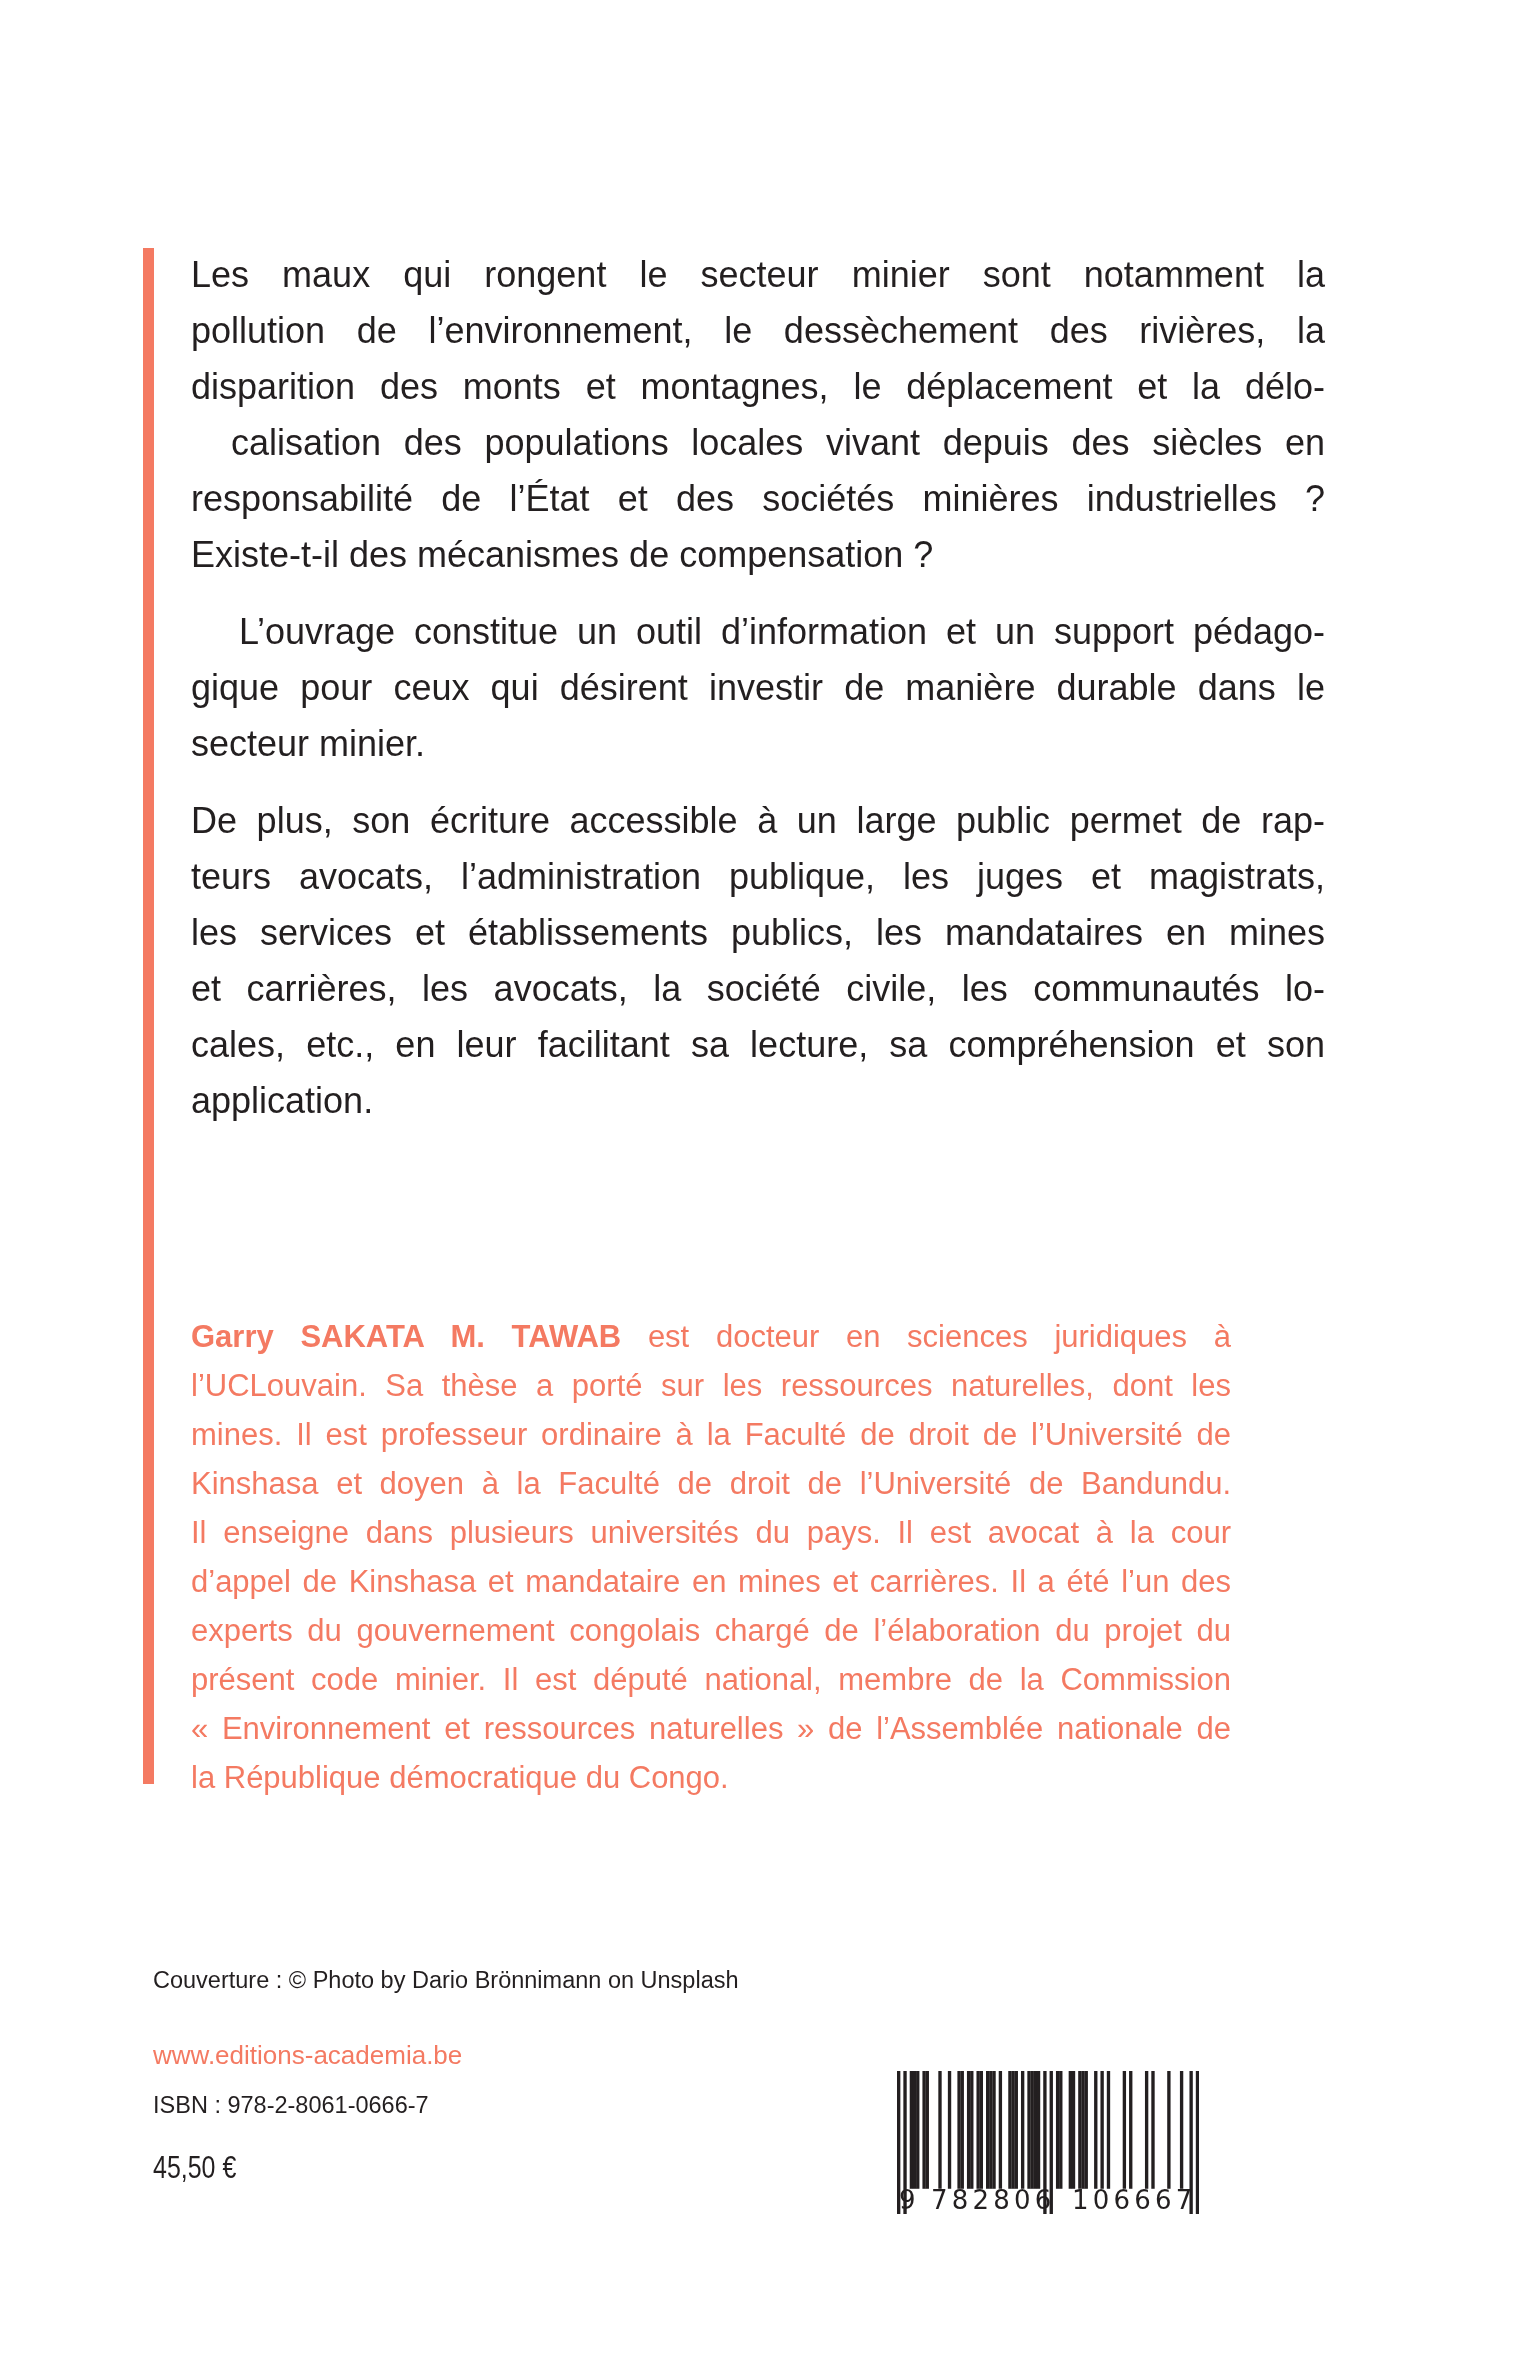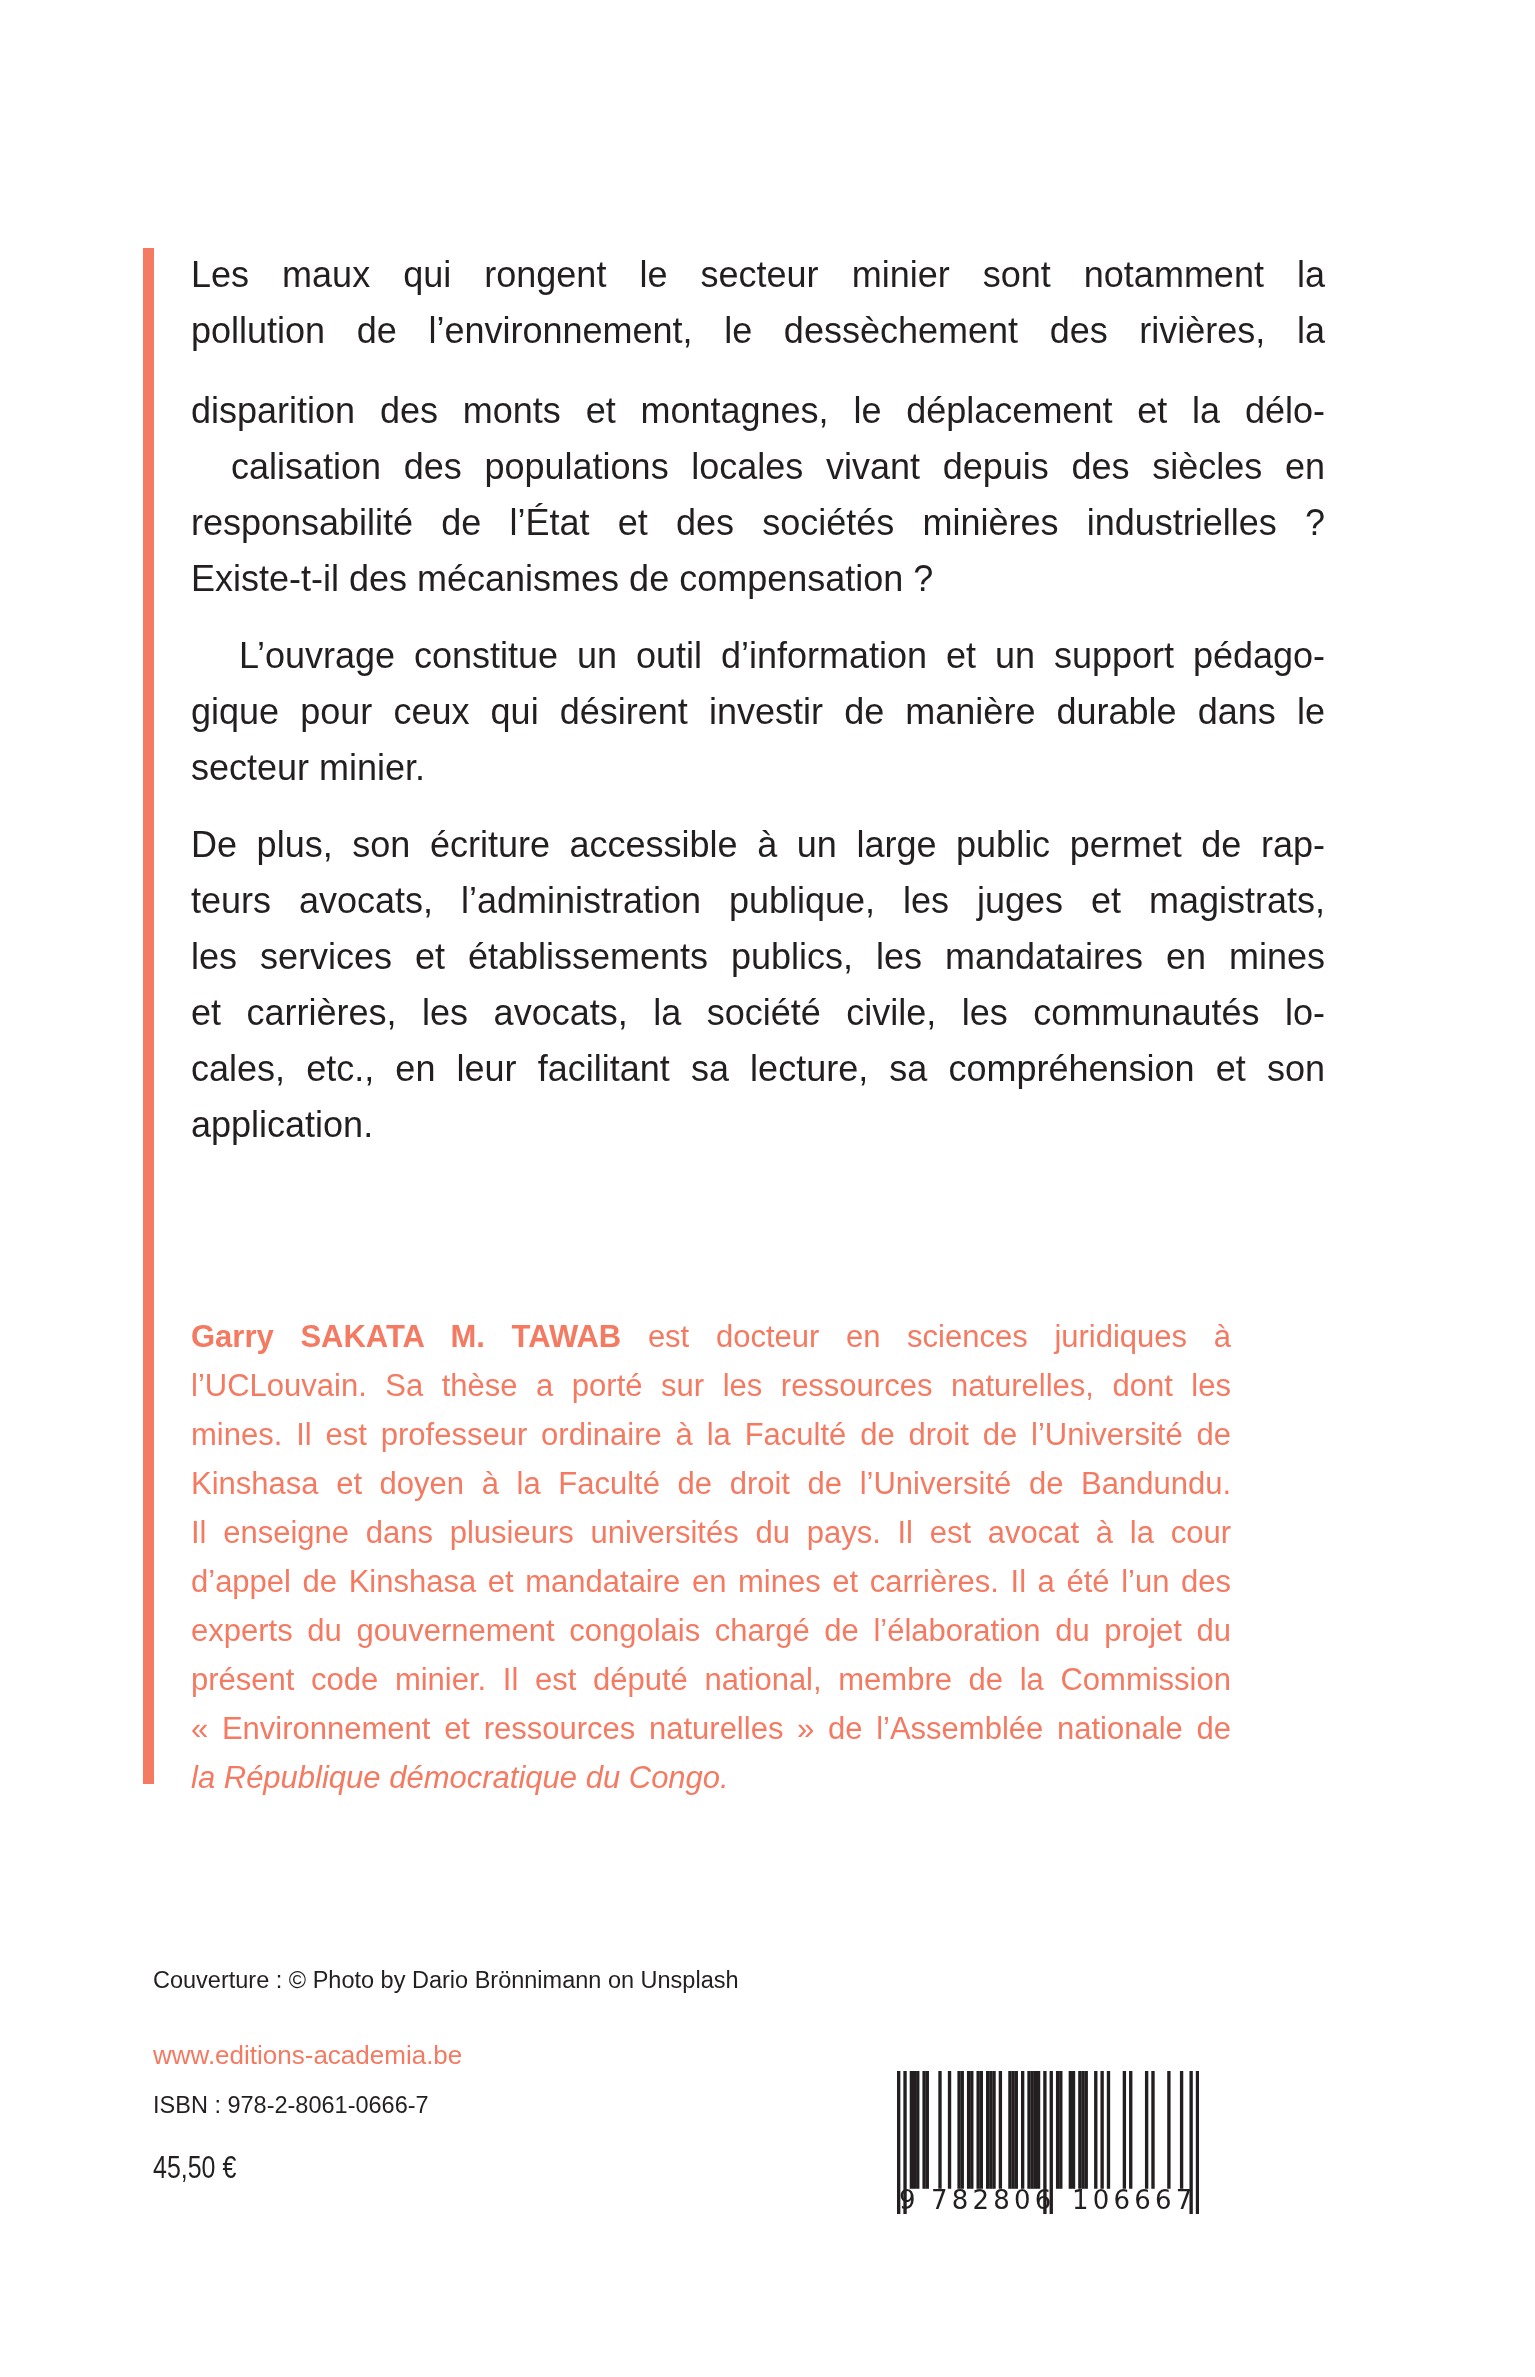--- a/index.html
+++ b/index.html
@@ -21,21 +21,21 @@
   </style>
 </head>
 <body>
 
 <div class="accent-bar"></div>
 
 <div class="main-text">
   <p class="para">
     <span class="line" style="display: block;">Les maux qui rongent le secteur minier sont notamment la</span>
     <span class="line" style="display: block;">pollution de l’environnement, le dessèchement des rivières, la</span>
-    <span class="line" style="display: block; margin-top: 24px;">disparition des monts et montagnes, le déplacement et la délo-</span>
+    <span class="line" style="display: block;">disparition des monts et montagnes, le déplacement et la délo-</span>
     <span class="line" style="display: block; margin-left: 40px;">calisation des populations locales vivant depuis des siècles en</span>
     <span class="line" style="display: block;">responsabilité de l’État et des sociétés minières industrielles ?</span>
     <span class="line last" style="display: block;">Existe-t-il des mécanismes de compensation ?</span>
   </p>
   <p class="para">
     <span class="line" style="display: block; margin-left: 48px;">L’ouvrage constitue un outil d’information et un support pédago-</span>
     <span class="line" style="display: block;">gique pour ceux qui désirent investir de manière durable dans le</span>
     <span class="line last" style="display: block;">secteur minier.</span>
   </p>
   <p class="para">
@@ -51,21 +51,21 @@
 <div class="bio">
   <span class="line" style="display: block;"><span class="name">Garry SAKATA M. TAWAB</span> <span>est docteur en sciences juridiques à</span></span>
   <span class="line" style="display: block;">l’UCLouvain. Sa thèse a porté sur les ressources naturelles, dont les</span>
   <span class="line" style="display: block;">mines. Il est professeur ordinaire à la Faculté de droit de l’Université de</span>
   <span class="line" style="display: block;">Kinshasa et doyen à la Faculté de droit de l’Université de Bandundu.</span>
   <span class="line" style="display: block;">Il enseigne dans plusieurs universités du pays. Il est avocat à la cour</span>
   <span class="line" style="display: block;">d’appel de Kinshasa et mandataire en mines et carrières. Il a été l’un des</span>
   <span class="line" style="display: block;">experts du gouvernement congolais chargé de l’élaboration du projet du</span>
   <span class="line" style="display: block;">présent code minier. Il est député national, membre de la Commission</span>
   <span class="line" style="display: block;">« Environnement et ressources naturelles » de l’Assemblée nationale de</span>
-  <span class="line last" style="display: block; font-style: italic;">la République démocratique du Congo.</span>
+  <span class="line last" style="display: block;">la République démocratique du Congo.</span>
 </div>
 
 <div class="credit">Couverture : © Photo by Dario Brönnimann on Unsplash</div>
 <div class="website">www.editions-academia.be</div>
 <div class="isbn">ISBN : 978-2-8061-0666-7</div>
 <div class="price">45,50 €</div>
 
 <svg class="barcode" viewBox="0 0 360 170" preserveAspectRatio="none">
   <g id="bars">
       <rect x="0.00" y="0" width="3.99" height="170" fill="#231f20"></rect>

